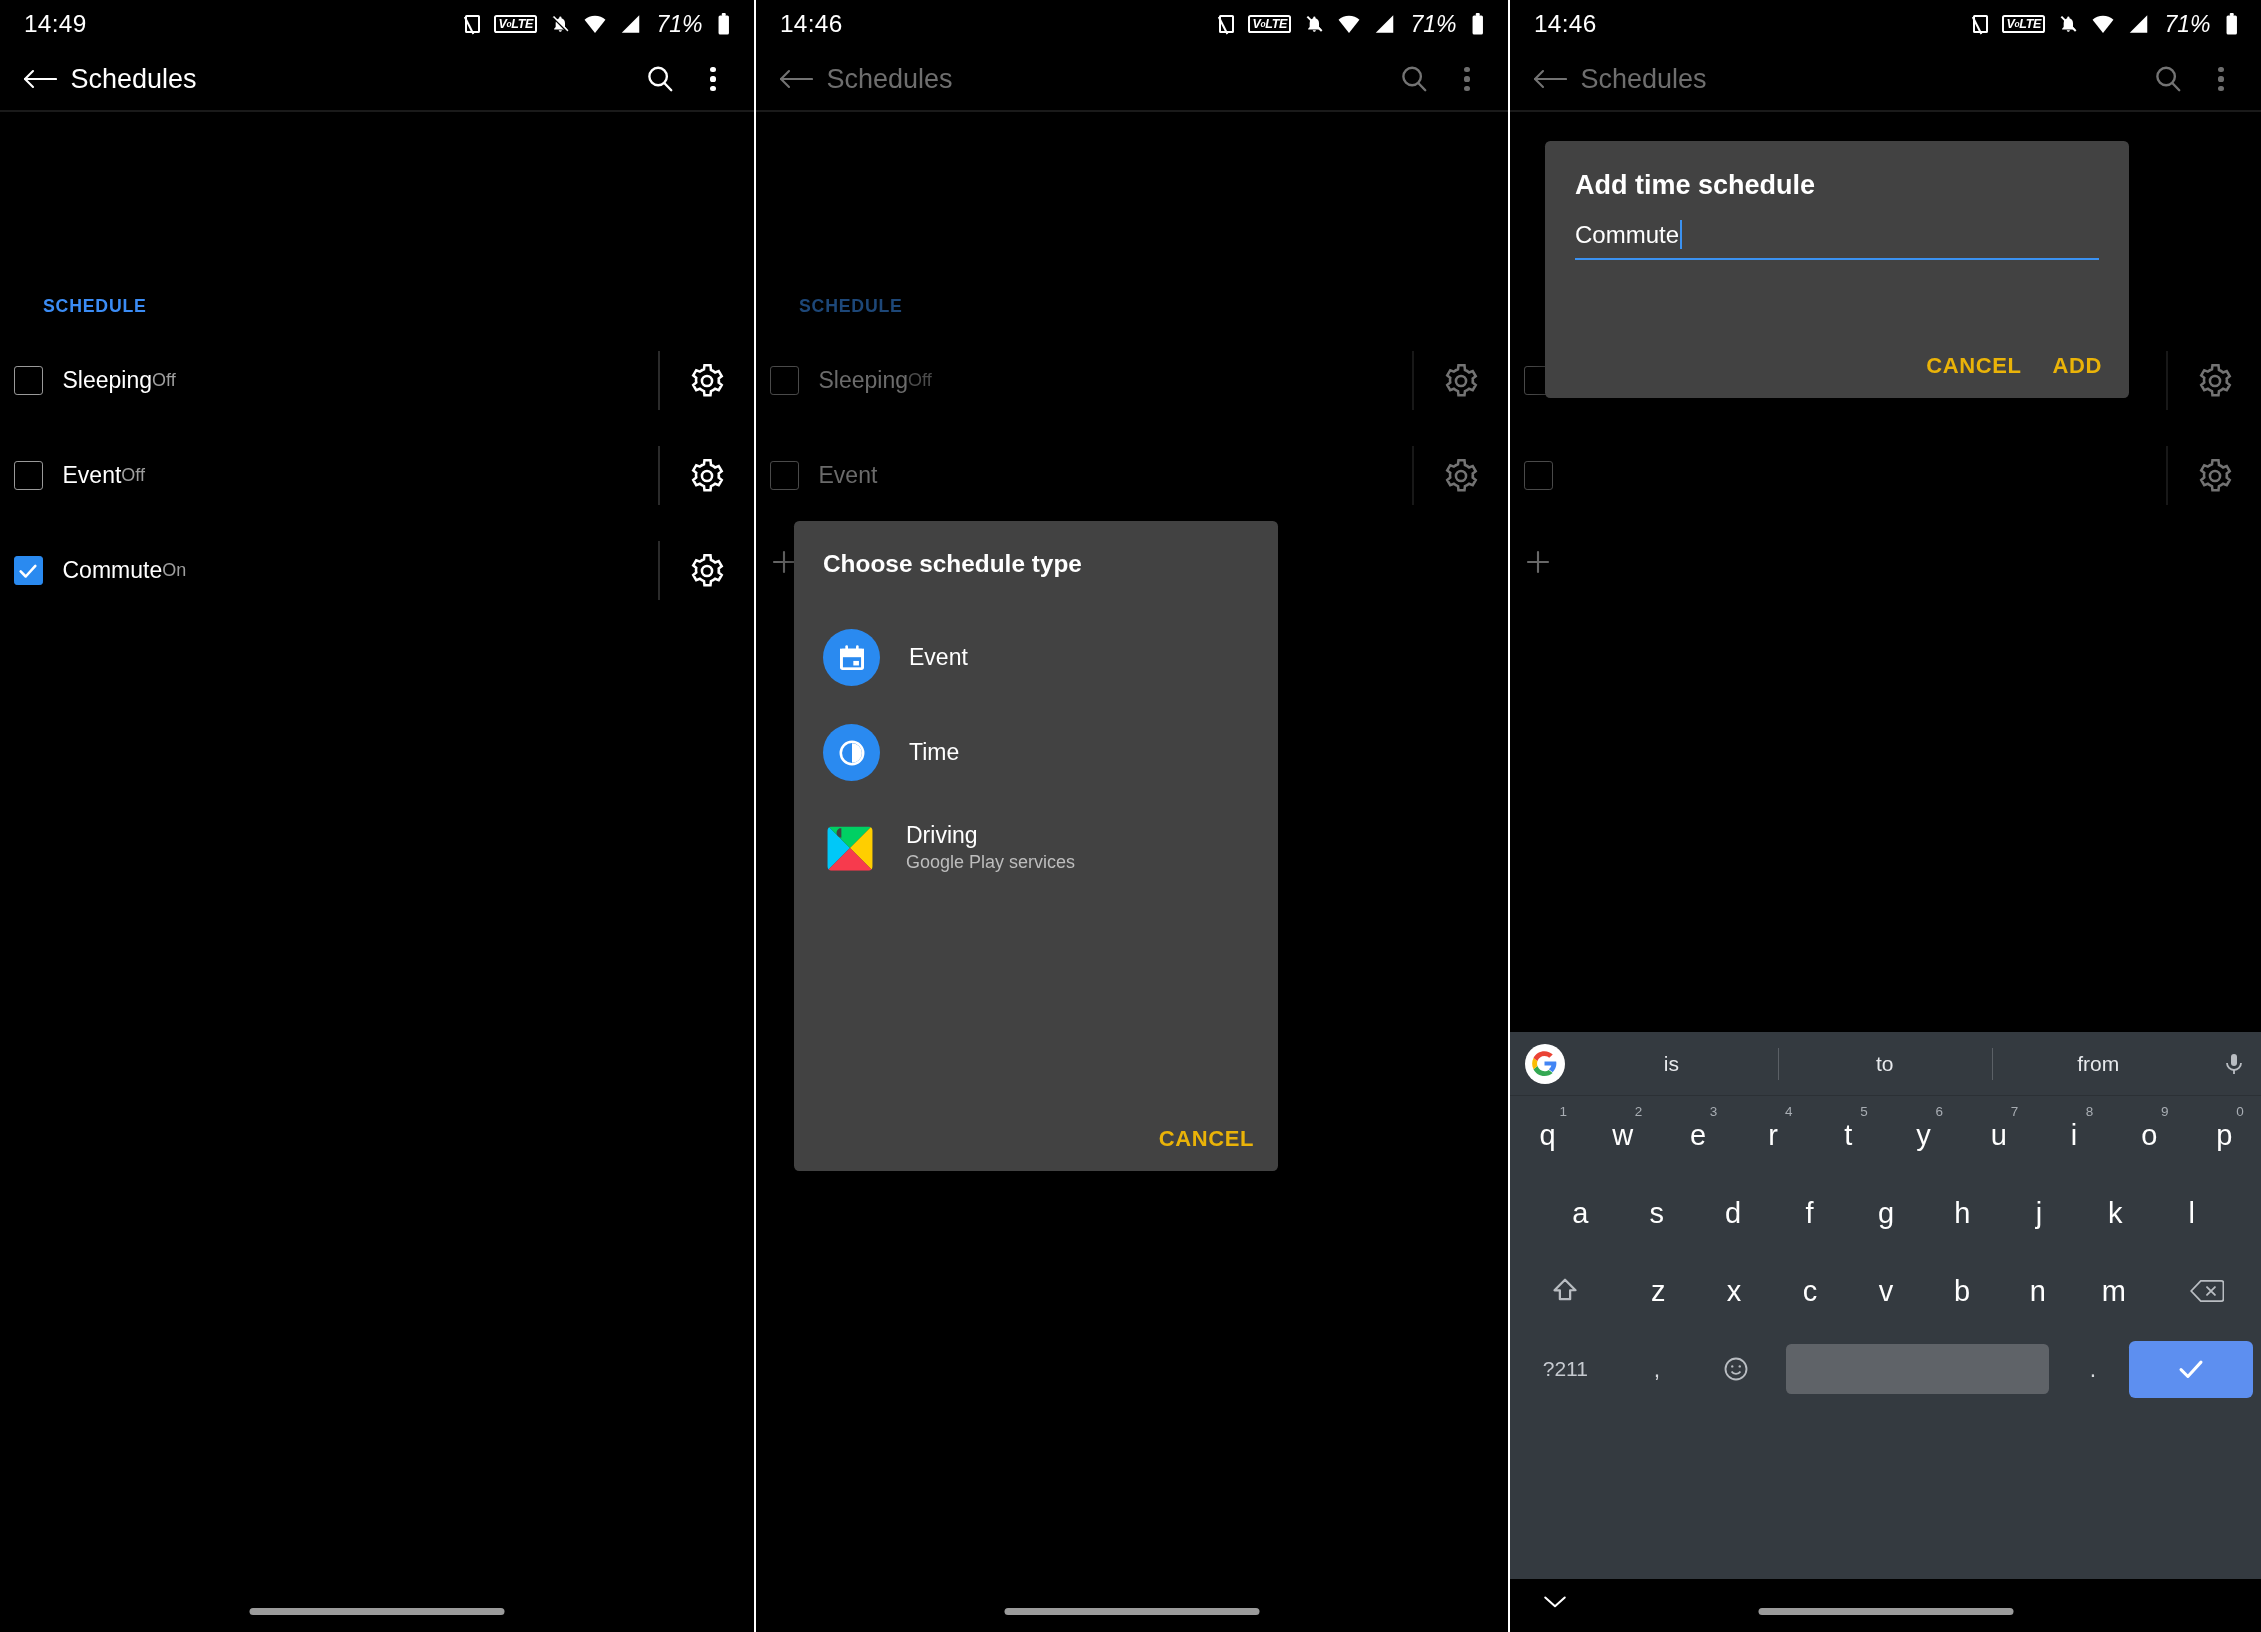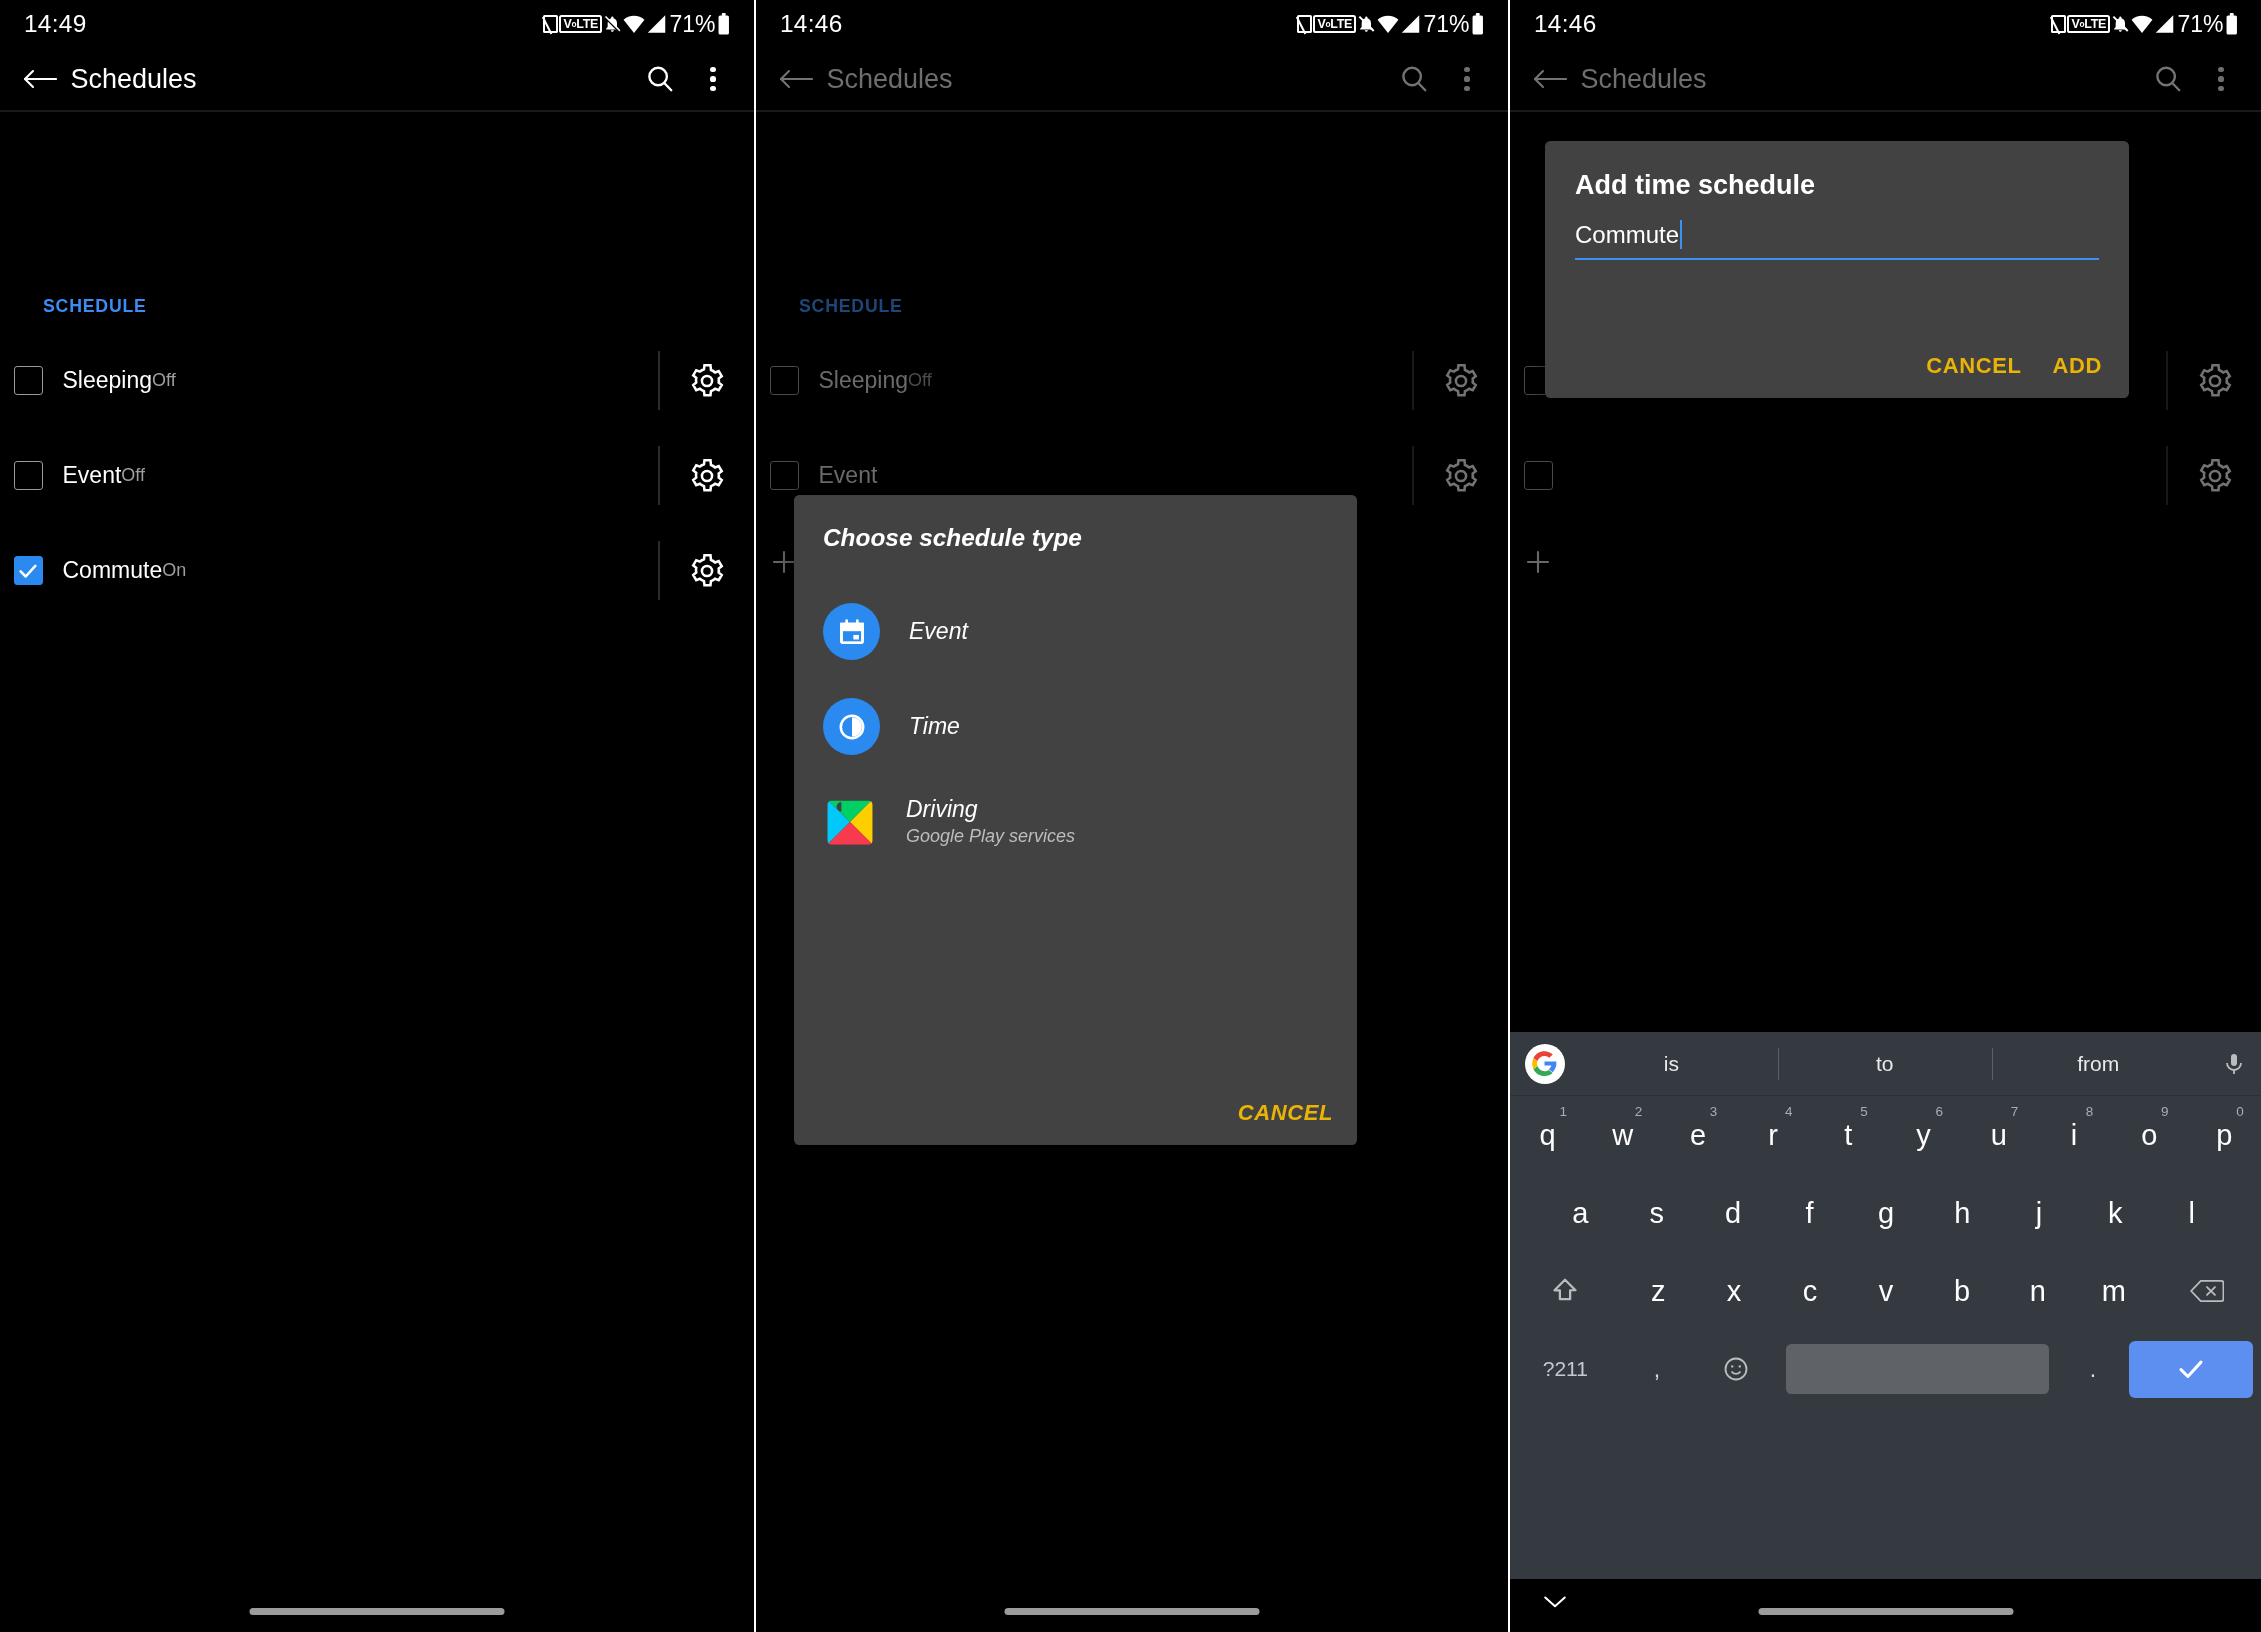--- a/index.html
+++ b/index.html
@@ -21,21 +21,21 @@
   }
   .panel + .panel { border-left:2.1px solid #ffffff; }
 
   
   .statusbar {
     position:absolute; top:0; left:0; right:0; height:48px;
     display:flex; align-items:center; padding:0 24px;
     color:#ffffff;
   }
   .status-time { font-size:24.4px; letter-spacing:0.3px; font-weight:400; }
-  .status-right { margin-left:auto; display:flex; align-items:center; gap:1px; }
+  .status-right { margin-left:auto; display:flex; align-items:center; gap:14px;font-style:italic; }
 
   .ic-nfc {
     width:15.6px; height:18.7px; border:2.1px solid #fff; border-radius:1.6px;
     position:relative;
   }
   .ic-nfc::after{
     content:""; position:absolute; left:1px; top:-0.5px; width:2.1px; height:18.7px;
     background:#fff; transform:rotate(-27deg); transform-origin:center;
   }
   .ic-volte {
@@ -102,23 +102,22 @@
   .dim .appbar svg { opacity:.45; }
   .dim .kebab i { background:#6e6e6e; }
   .dim .addmore svg { opacity:.45; }
 
   
   .dialog {
     position:absolute; background:#424242; border-radius:5.2px;
     box-shadow:0 5.2px 21px rgba(0,0,0,.6);
   }
   .dlg-choose {
-    left:38px; top:495px; width:563px; height:650px;
+    left:38px; top:521px; width:484px; height:650px;
     padding:29px 0 0 0;
-    font-style:italic;
   }
   .dlg-choose .dlg-title { font-size:24.4px; color:#ffffff; font-weight:700; margin-left:29px; }
   .optlist { margin-top:32px; }
   .opt { display:flex; align-items:center; height:95px; padding-left:29px; }
   .opt .bubble {
     width:57px; height:57px; border-radius:50%; background:#2a8af0;
     display:flex; align-items:center; justify-content:center; flex:0 0 57px;
   }
   .opt .otext { margin-left:29px; display:flex; flex-direction:column; }
   .opt .otitle { font-size:23px; color:#ffffff; line-height:1.2; }

